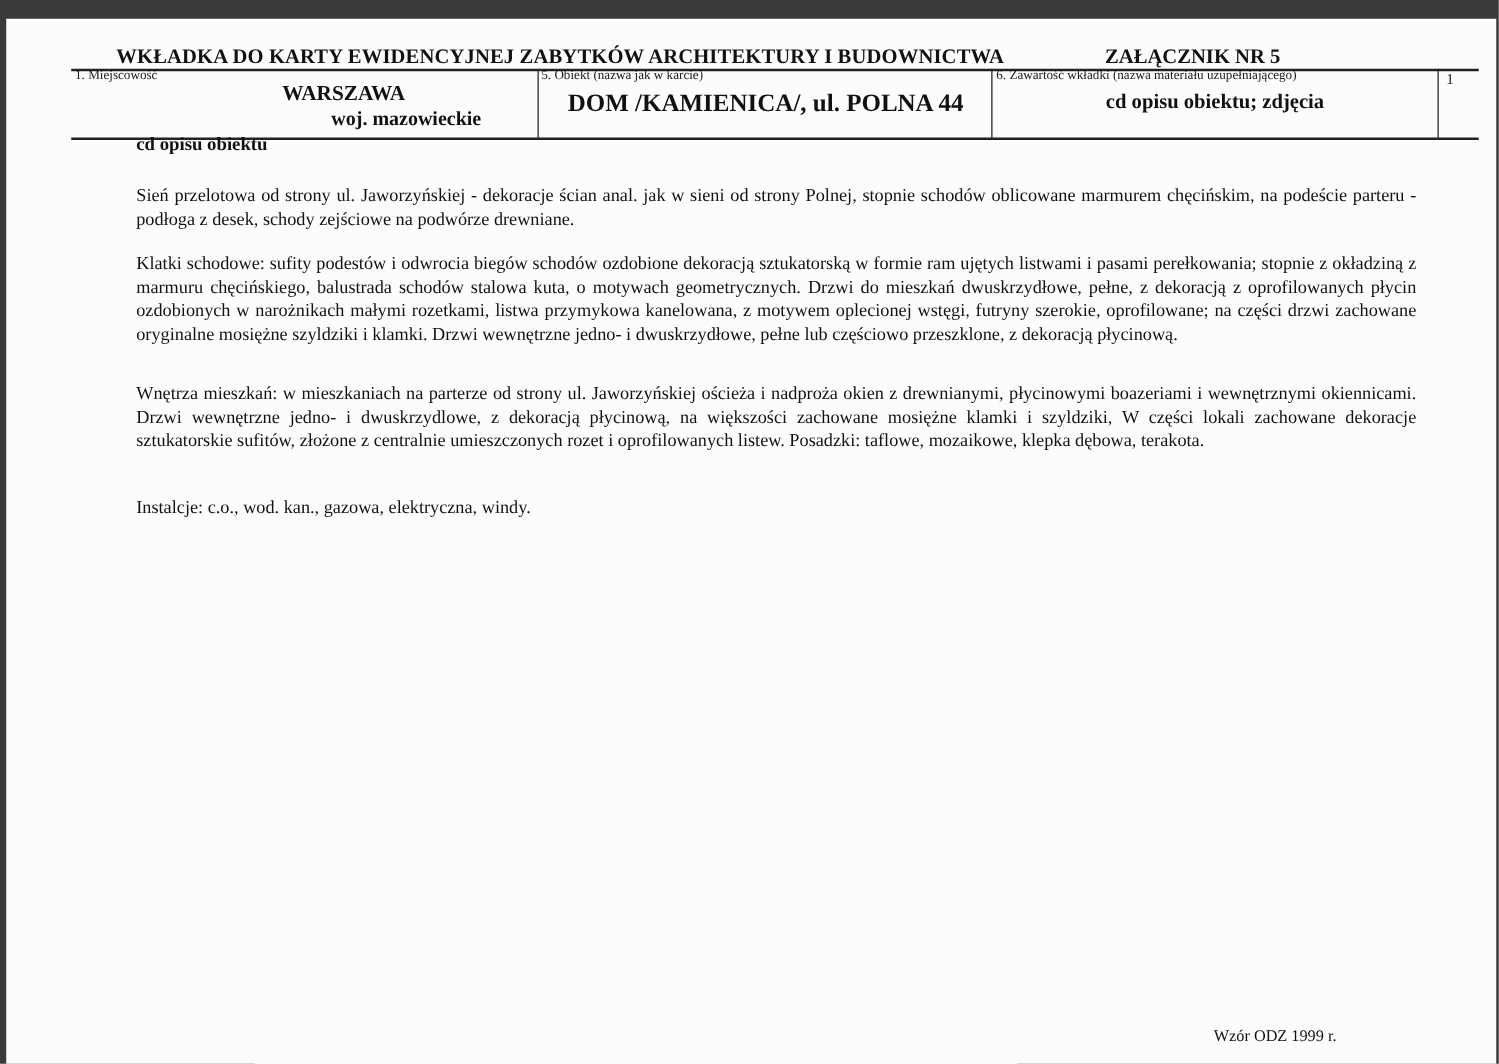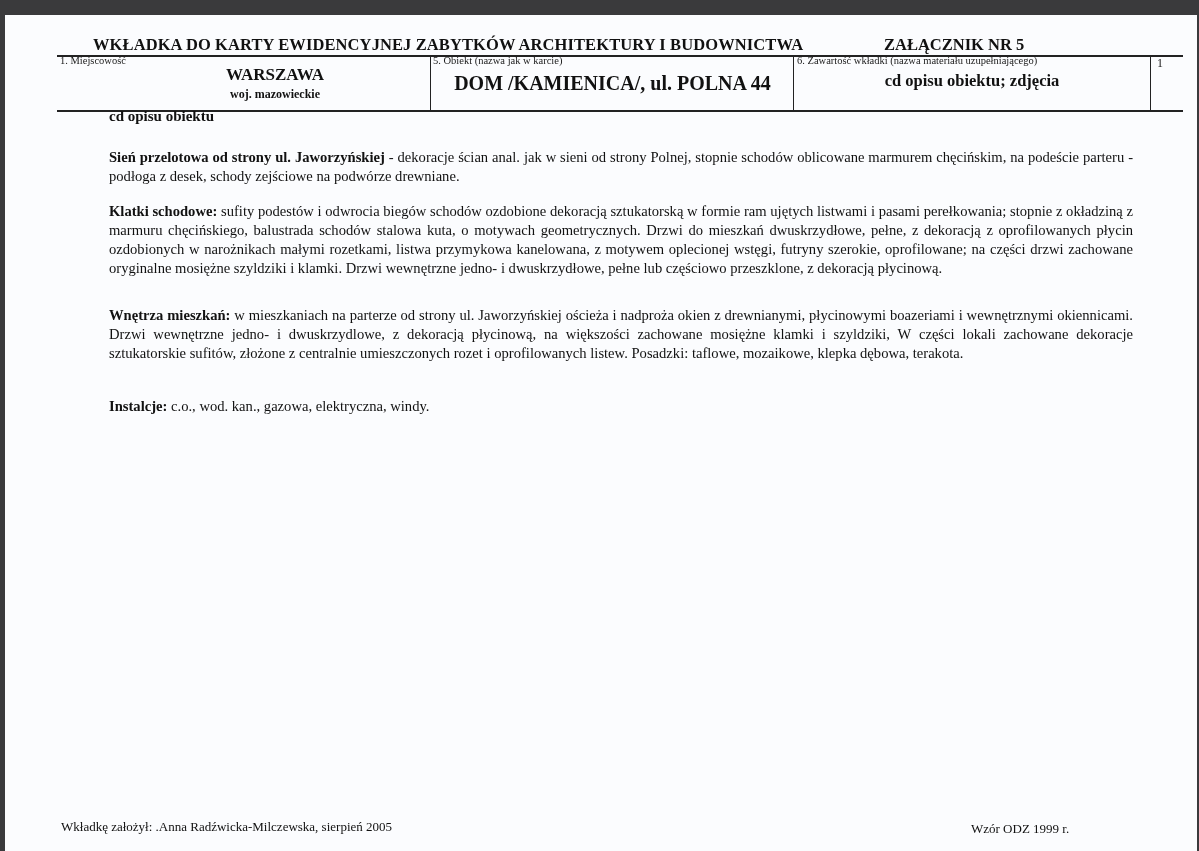--- a/index.html
+++ b/index.html
@@ -73,21 +73,21 @@
     }
     .body-text {
       position: absolute;
       left: 104px;
       width: 1024px;
       font-size: 14.6px;
       line-height: 19px;
       text-align: justify;
     }
     .body-text .lead {
-      font-weight: bold;
+      font-weight: normal;
     }
     .p1 { top: 133px; }
     .p2 { top: 187px; }
     .p3 { top: 291px; }
     .p4 { top: 382px; }
     .footer-left {
       position: absolute;
       left: 56px;
       top: 804px;
       font-size: 13px;
@@ -114,21 +114,21 @@
 
   <div class="rule" style="left:52px; top:40px; width:1126px; height:1.5px;"></div>
   <div class="rule" style="left:52px; top:95px; width:1126px; height:1.5px;"></div>
   <div class="rule" style="left:425px; top:40px; width:1px; height:56px;"></div>
   <div class="rule" style="left:788px; top:40px; width:1px; height:56px;"></div>
   <div class="rule" style="left:1145px; top:40px; width:1px; height:56px;"></div>
 
   <div>
     <div class="cell-label" style="left:55px; top:40px;">1. Miejscowość</div>
     <div class="cell-value" style="left:170px; top:50px; width:200px; font-size:17px;">WARSZAWA</div>
-    <div class="cell-value" style="left:160px; top:72px; width:220px; font-size:12px;">woj. mazowieckie</div>
+    <div class="cell-value" style="left:160px; top:72px; width:220px; font-size:16px;text-align:right;">woj. mazowieckie</div>
   </div>
 
   <div>
     <div class="cell-label" style="left:428px; top:40px;text-align:center;">5. Obiekt (nazwa jak w karcie)</div>
     <div class="cell-value" style="left:430px; top:57px; width:355px; font-size:20px;">DOM /KAMIENICA/, ul. POLNA 44</div>
   </div>
 
   <div>
     <div class="cell-label" style="left:792px; top:40px;">6. Zawartość wkładki (nazwa materiału uzupełniającego)</div>
     <div class="cell-value" style="left:792px; top:56px; width:350px; font-size:16.5px;">cd opisu obiektu; zdjęcia</div>
@@ -147,15 +147,14 @@
   </div>
 
   <div class="body-text p3">
     <span class="lead">Wnętrza mieszkań:</span><span> w mieszkaniach na parterze od strony ul. Jaworzyńskiej ościeża i nadproża okien z drewnianymi, płycinowymi boazeriami i wewnętrznymi okiennicami. Drzwi wewnętrzne jedno- i dwuskrzydlowe, z dekoracją płycinową, na większości zachowane mosiężne klamki i szyldziki, W części lokali zachowane dekoracje sztukatorskie sufitów, złożone z centralnie umieszczonych rozet i oprofilowanych listew. Posadzki:  taflowe, mozaikowe, klepka dębowa, terakota.</span>
   </div>
 
   <div class="body-text p4">
     <span class="lead">Instalcje:</span><span> c.o., wod. kan., gazowa, elektryczna, windy.</span>
   </div>
 
-  <div class="footer-left">Wkładkę założył: .Anna Radźwicka-Milczewska, sierpień 2005</div>
   <div class="footer-right">Wzór ODZ 1999 r.</div>
 </div>
 
 </body></html>

